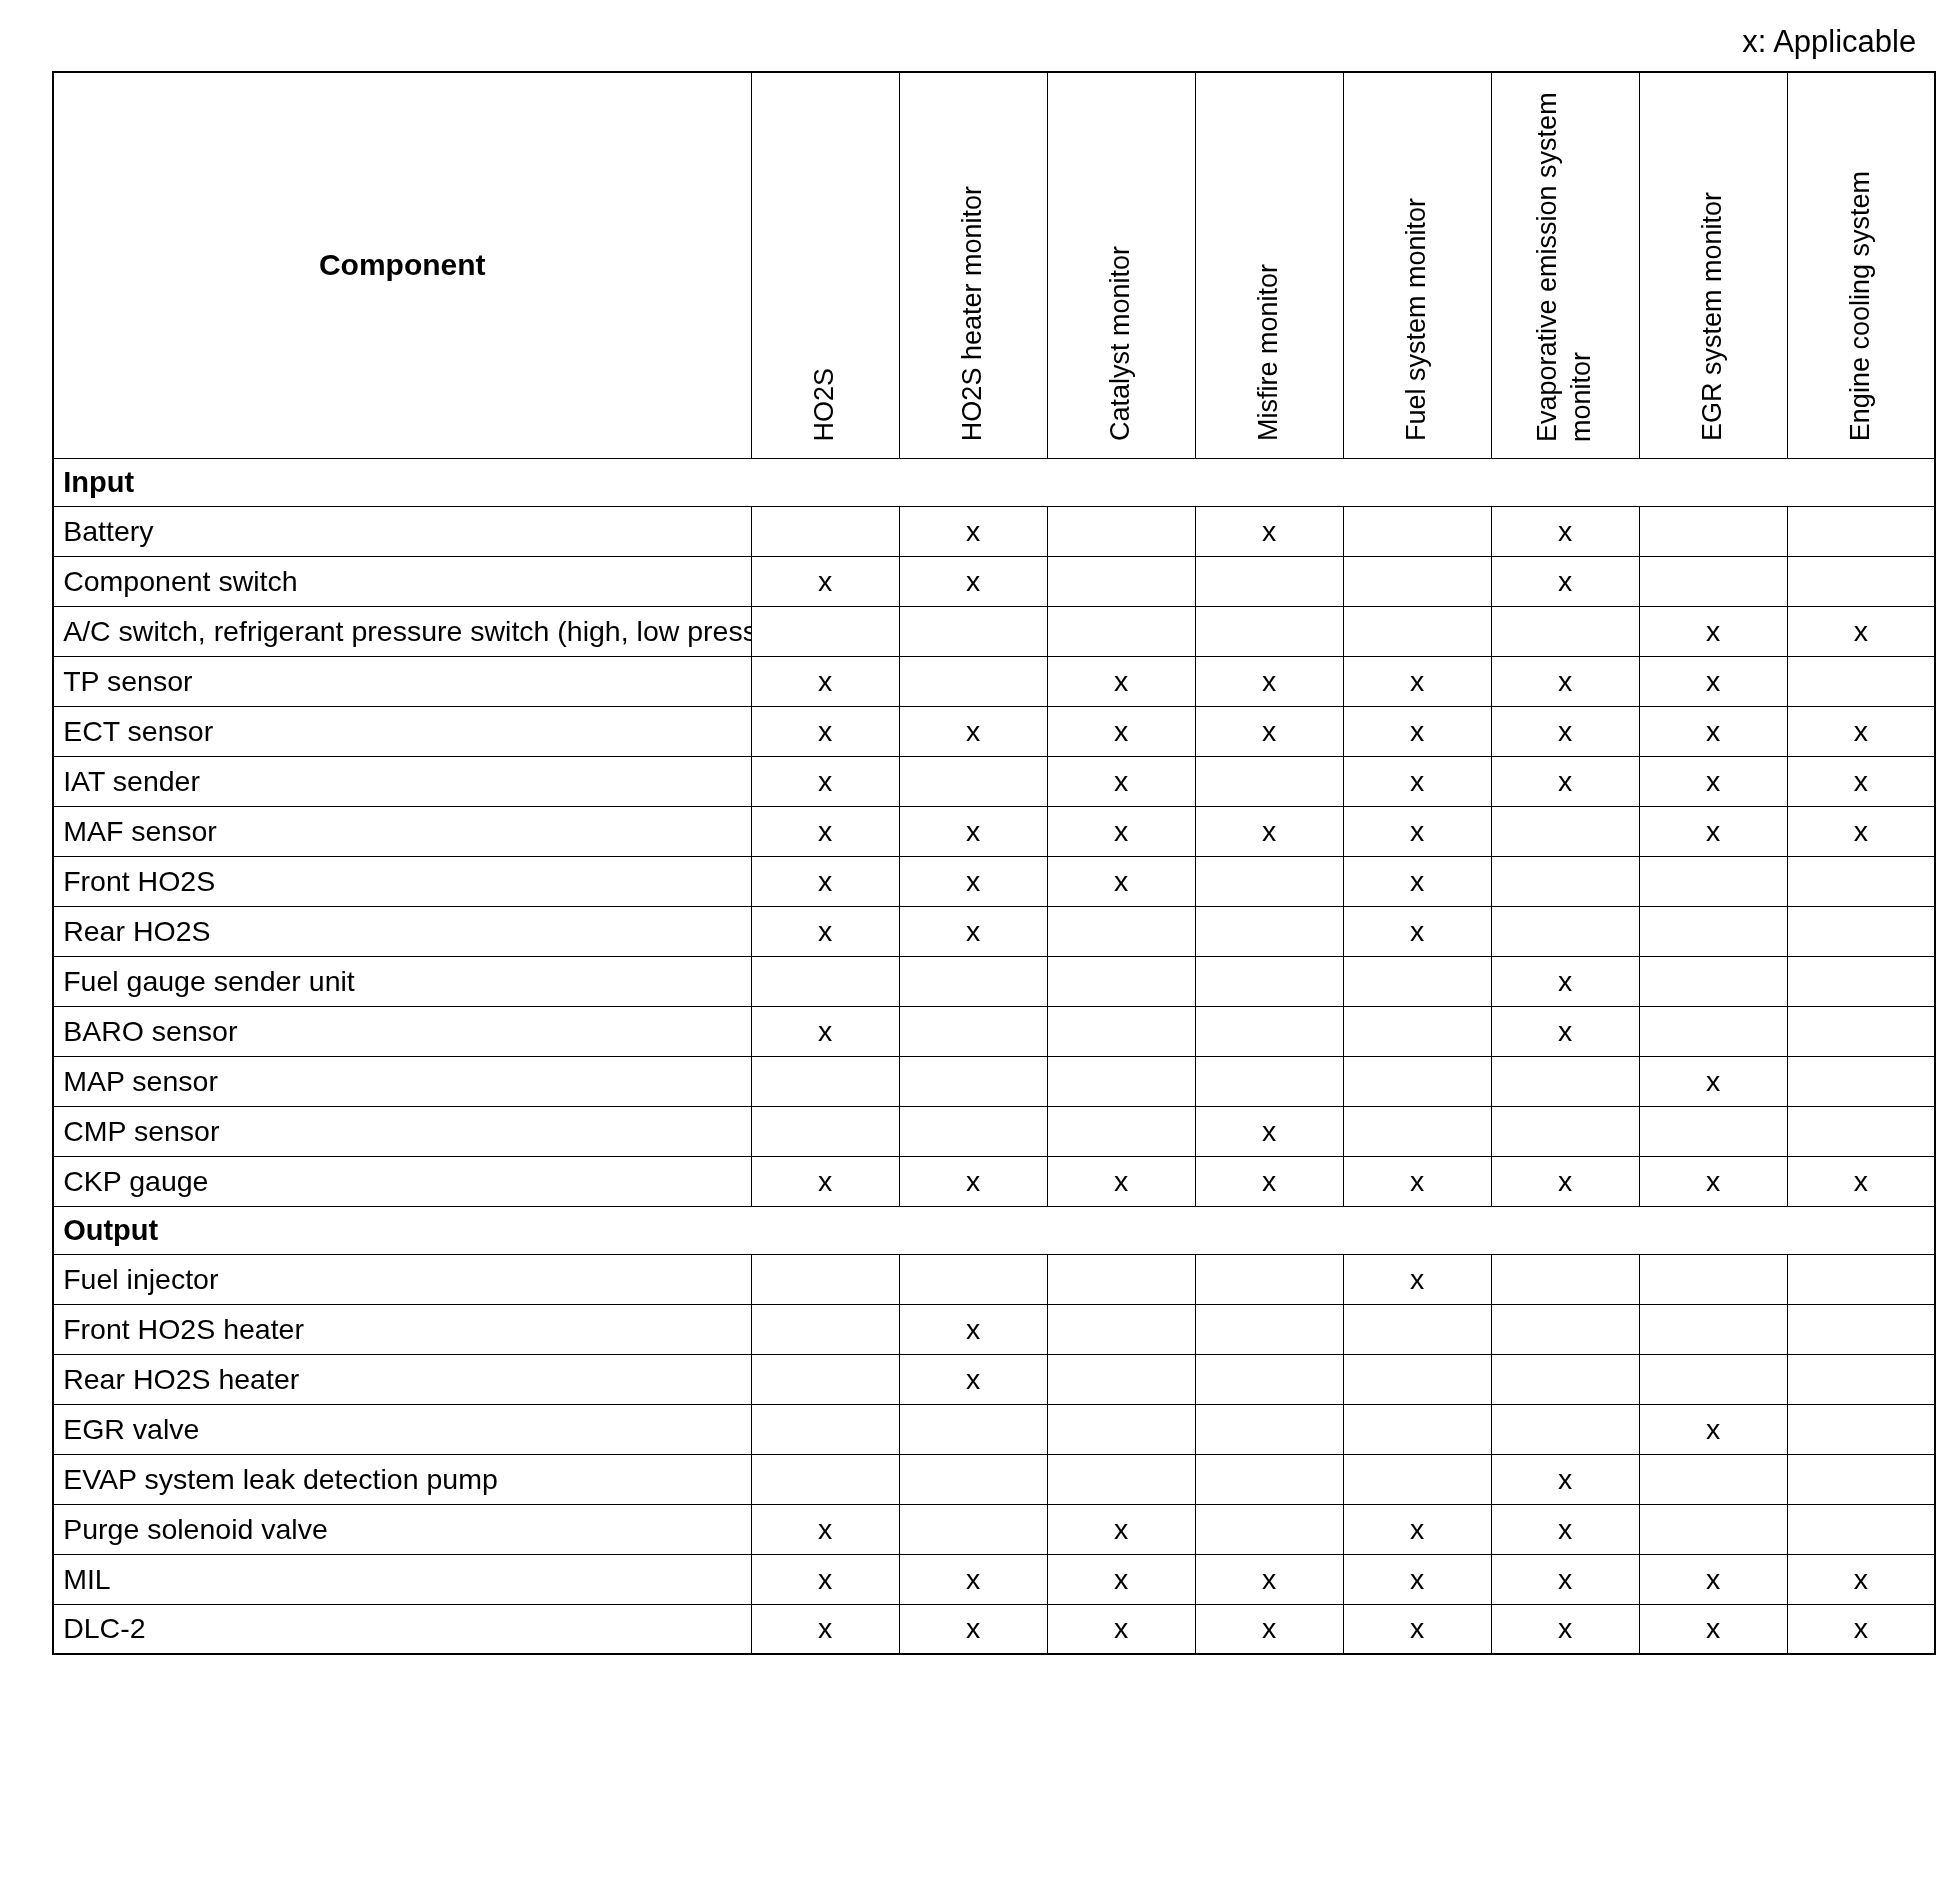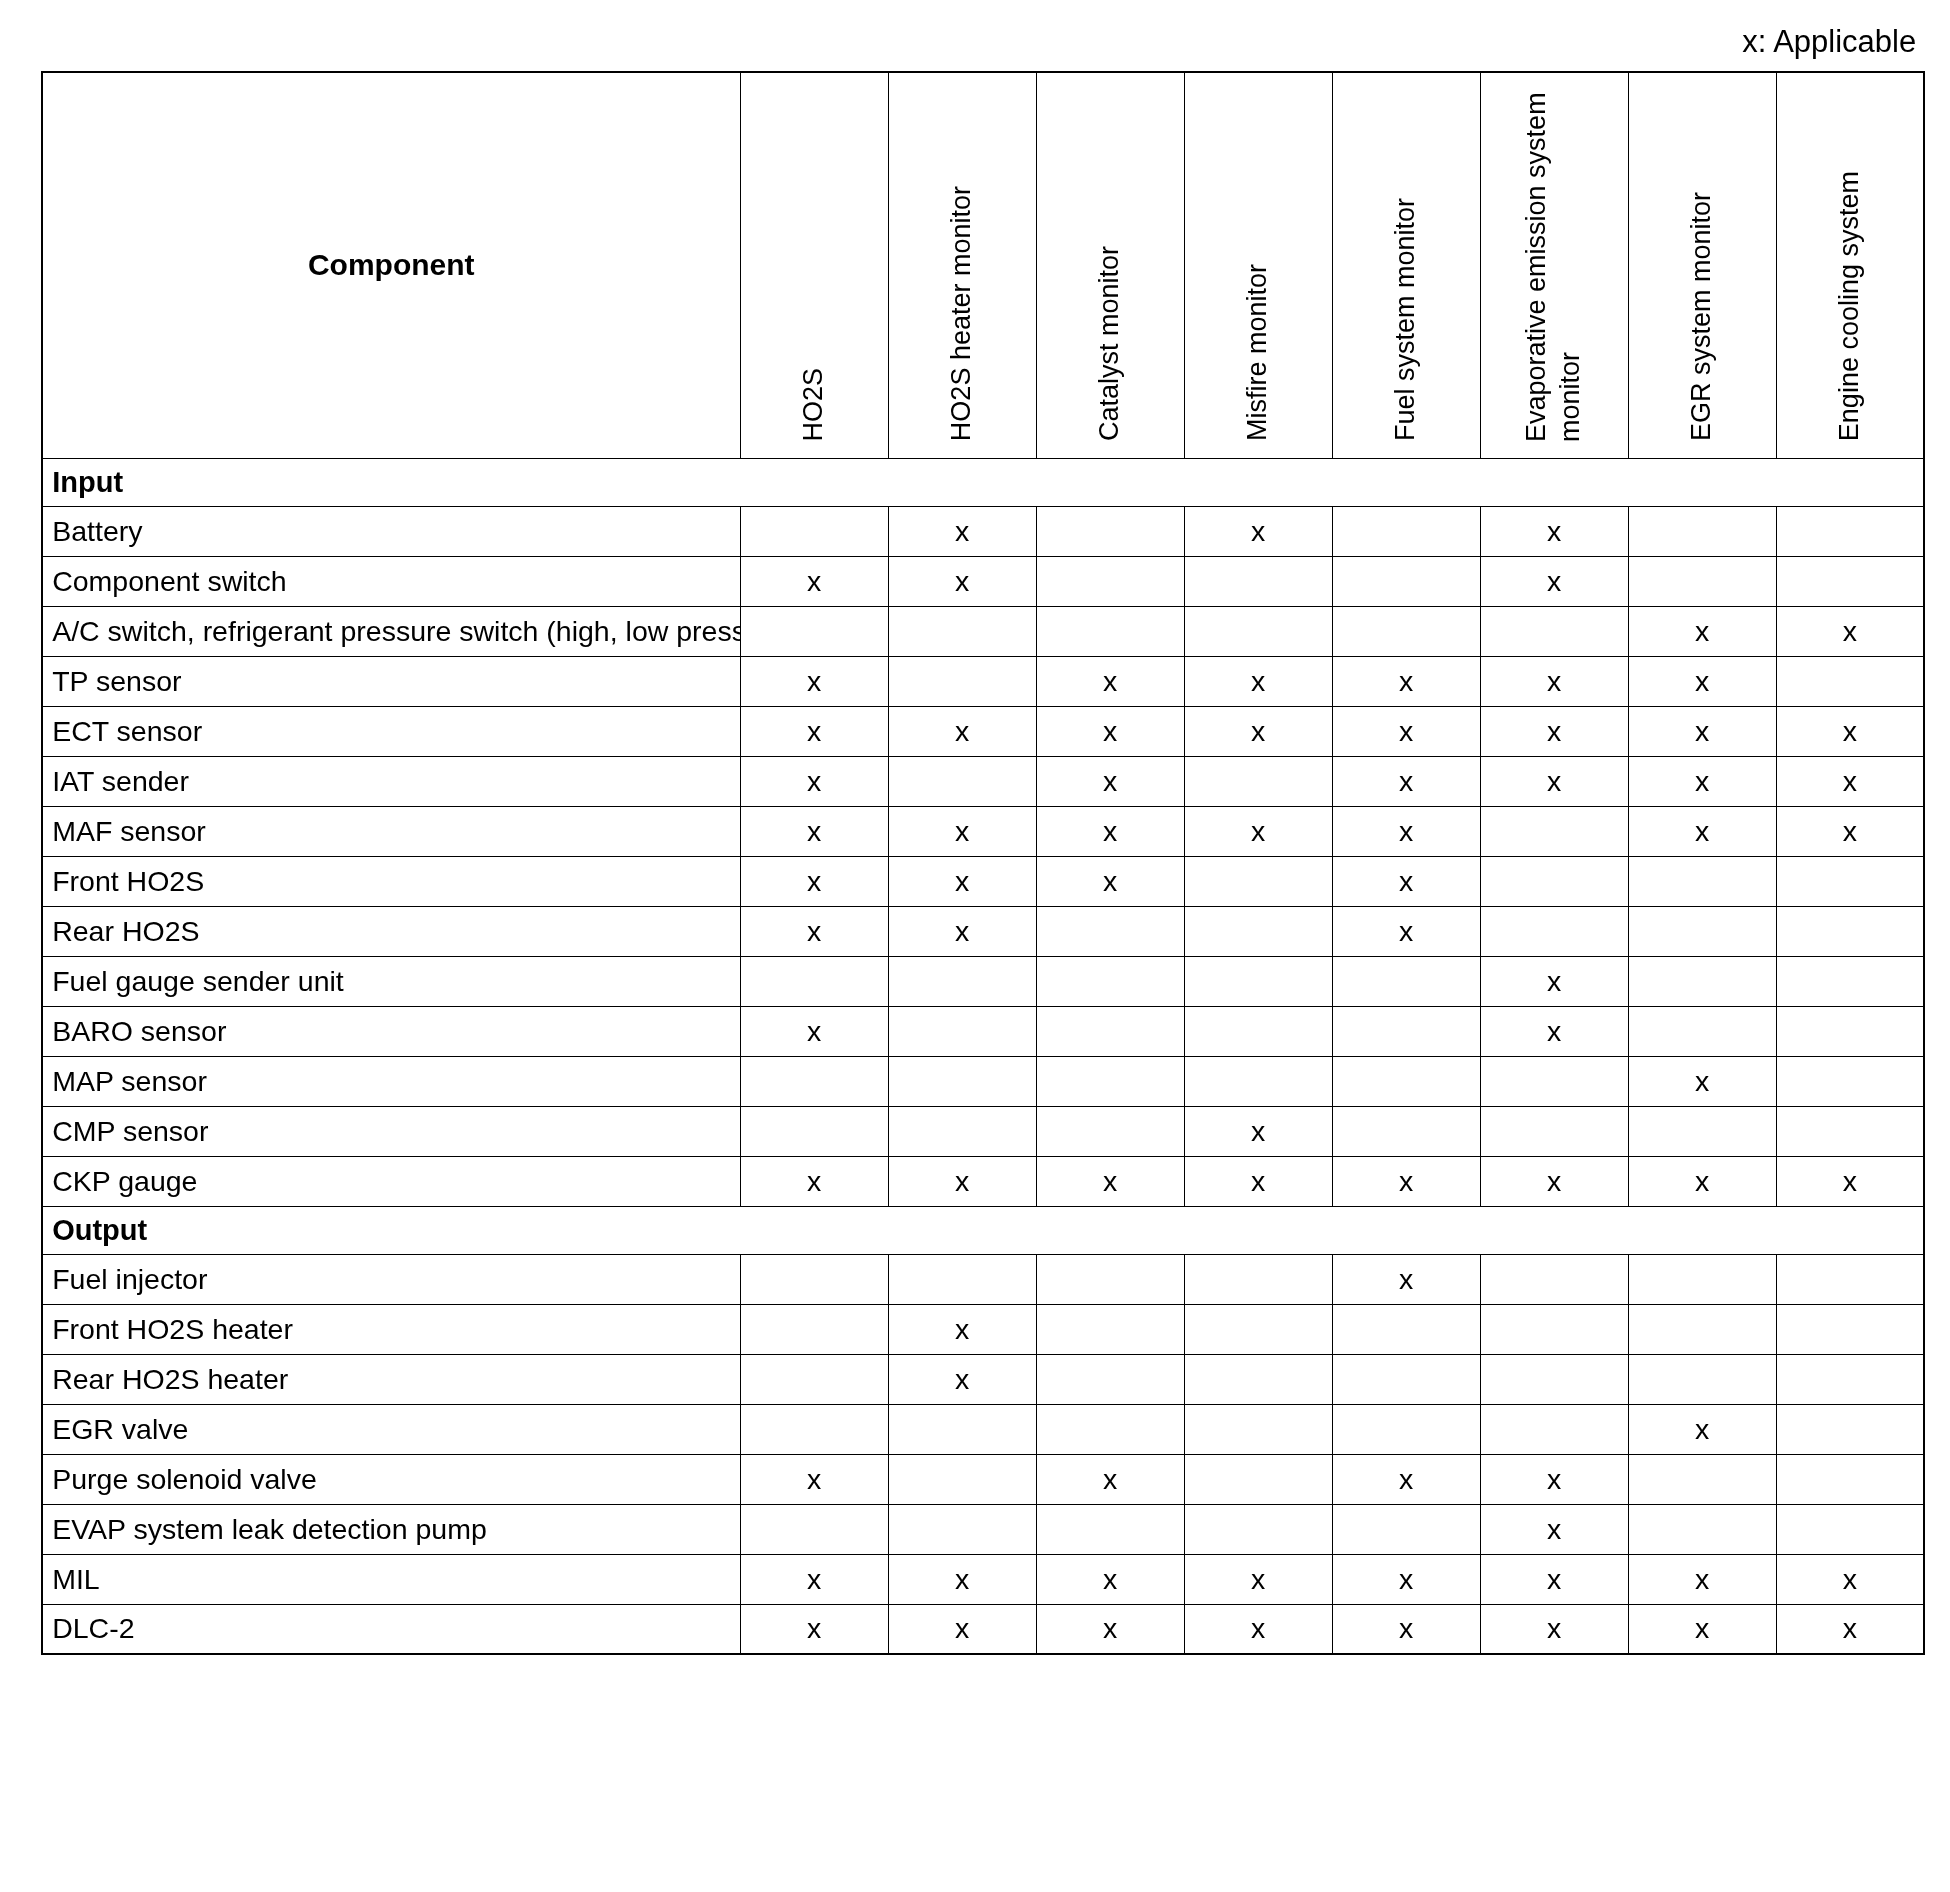--- a/index.html
+++ b/index.html
@@ -8,21 +8,21 @@
     background: #ffffff;
     font-family: "Liberation Sans", sans-serif;
     color: #000000;
   }
   body {
     width: 1951px;
     height: 1893px;
     overflow: hidden;
   }
   .page {
-    padding: 24px 33px 0 41px;
+    padding: 24px 33px 0 52px;
   }
   .note {
     text-align: right;
     font-size: 31px;
     margin: 0 1.8px 11px 0;
     font-weight: 400;
   }
   table.matrix {
     border-collapse: collapse;
     table-layout: fixed;
@@ -313,37 +313,37 @@
           <td class="mark"></td>
           <td class="mark"></td>
           <td class="mark"></td>
           <td class="mark"></td>
           <td class="mark"></td>
           <td class="mark"></td>
           <td class="mark">x</td>
           <td class="mark"></td>
         </tr>
         <tr class="body-row">
+          <td class="comp">EVAP system leak detection pump</td>
+          <td class="mark"></td>
+          <td class="mark"></td>
+          <td class="mark"></td>
+          <td class="mark"></td>
+          <td class="mark"></td>
+          <td class="mark">x</td>
+          <td class="mark"></td>
+          <td class="mark"></td>
+        </tr>
+        <tr class="body-row">
           <td class="comp">Purge solenoid valve</td>
           <td class="mark">x</td>
           <td class="mark"></td>
           <td class="mark">x</td>
           <td class="mark"></td>
           <td class="mark">x</td>
-          <td class="mark">x</td>
-          <td class="mark"></td>
-          <td class="mark"></td>
-        </tr>
-        <tr class="body-row">
-          <td class="comp">EVAP system leak detection pump</td>
-          <td class="mark"></td>
-          <td class="mark"></td>
-          <td class="mark"></td>
-          <td class="mark"></td>
-          <td class="mark"></td>
           <td class="mark">x</td>
           <td class="mark"></td>
           <td class="mark"></td>
         </tr>
         <tr class="body-row">
           <td class="comp">MIL</td>
           <td class="mark">x</td>
           <td class="mark">x</td>
           <td class="mark">x</td>
           <td class="mark">x</td>

